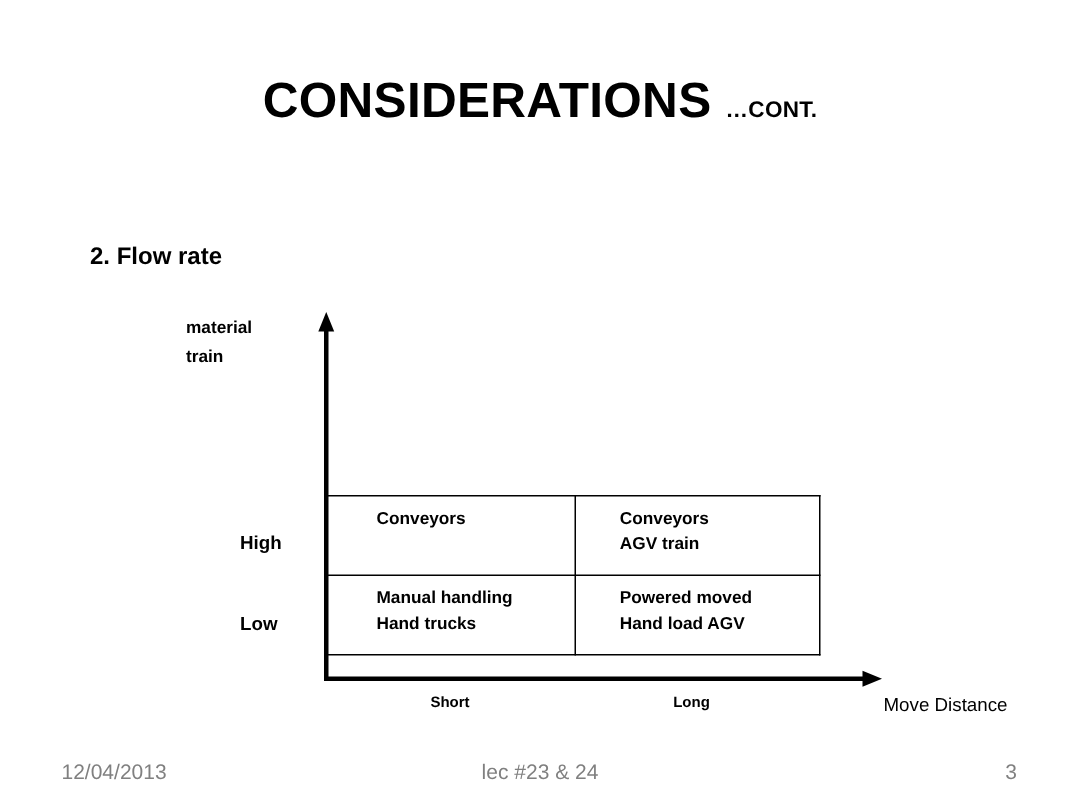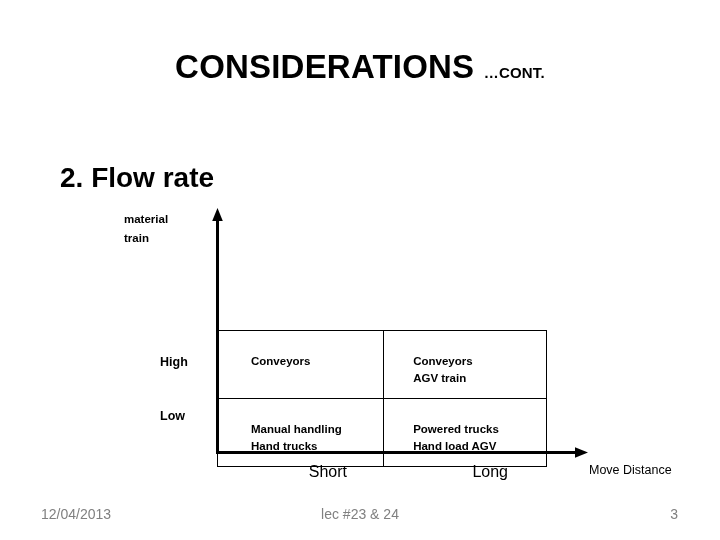--- a/index.html
+++ b/index.html
@@ -36,21 +36,21 @@
     font-size: 15px;
     font-weight: bold;
     letter-spacing: 0.2px;
   }
 
   
   #section-heading {
     position: absolute;
     left: 60px;
     top: 163px;
-    font-size: 28px;
+    font-size: 16px;
     font-weight: bold;
     line-height: 1.1;
     white-space: nowrap;
   }
 
   
   #chart {
     position: absolute;
     left: 0;
     top: 0;
@@ -95,40 +95,40 @@
     top: 330px;
     width: 330px;
     border-collapse: collapse;
     table-layout: fixed;
   }
   #matrix td {
     border: 1.4px solid #000000;
     width: 50%;
     height: 45px;
     vertical-align: top;
-    padding: 22px 0 0 33px;
+    padding: 7px 0 0 33px;
     font-size: 11.5px;
     font-weight: bold;
     line-height: 1.45;
   }
   #matrix td.col-right {
     padding-left: 29px;
   }
   #matrix td .line {
     display: block;
     white-space: nowrap;
   }
 
   
   .col-label {
     position: absolute;
-    font-size: 16px;
-    font-weight: normal;
-    white-space: nowrap;
-    text-align: right;
+    font-size: 10px;
+    font-weight: bold;
+    white-space: nowrap;
+    text-align: center;
   }
   #col-label-short { left: 253px; top: 463px; width: 94px; }
   #col-label-long  { left: 414px; top: 463px; width: 94px; }
   #axis-x-title    { left: 589px; top: 463px; font-size: 12.5px; font-weight: normal; position: absolute; white-space: nowrap; }
 
   
   #footer {
     position: absolute;
     left: 0;
     top: 506px;
@@ -196,21 +196,21 @@
           <span class="line">Conveyors</span>
           <span class="line">AGV train</span>
         </td>
       </tr>
       <tr>
         <td class="col-left">
           <span class="line">Manual handling</span>
           <span class="line">Hand trucks</span>
         </td>
         <td class="col-right">
-          <span class="line">Powered trucks</span>
+          <span class="line">Powered moved</span>
           <span class="line">Hand load AGV</span>
         </td>
       </tr>
     </tbody>
   </table>
 
   <div class="col-label" id="col-label-short">Short</div>
   <div class="col-label" id="col-label-long">Long</div>
   <div id="axis-x-title">Move Distance</div>
 

